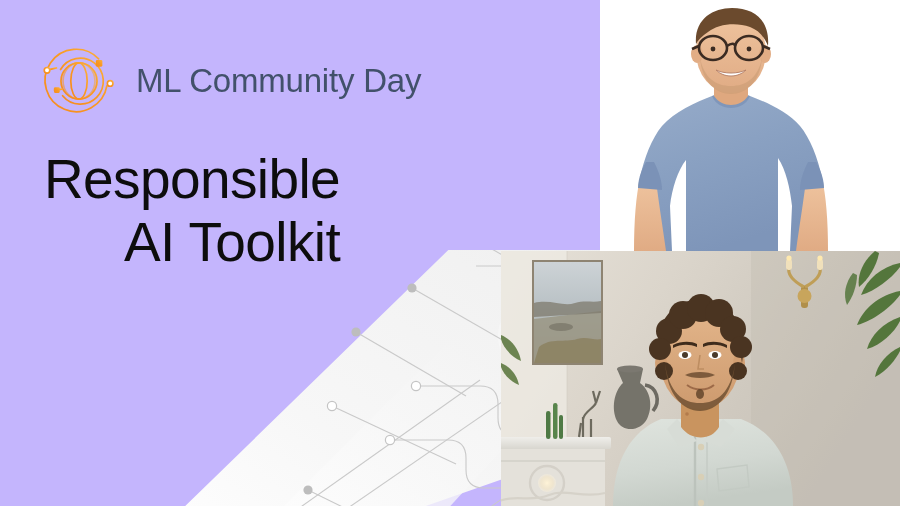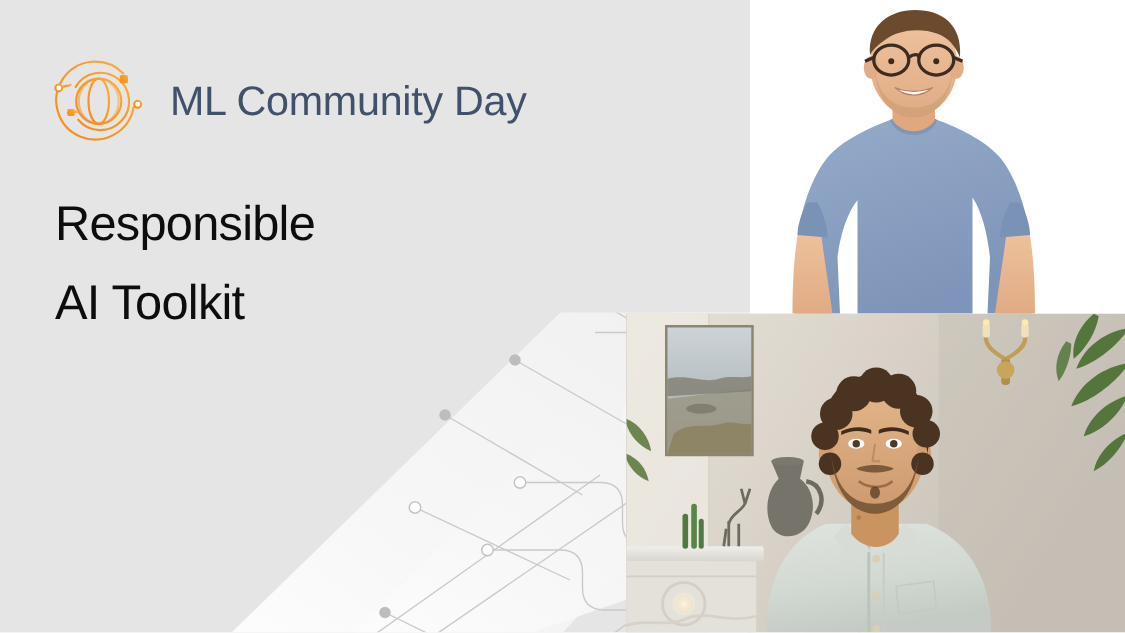--- a/index.html
+++ b/index.html
@@ -8,21 +8,21 @@
     padding: 0;
     background: #ffffff;
   }
   body {
     font-family: "Liberation Sans", sans-serif;
   }
   #slide {
     position: relative;
     width: 900px;
     height: 506px;
-    background: #e5e5e5;
+    background: #c4b5fd;
     overflow: hidden;
   }
 
   
   #circuit-pattern {
     position: absolute;
     left: 180px;
     top: 250px;
     width: 720px;
     height: 256px;
@@ -52,26 +52,27 @@
     color: #42516b;
     white-space: nowrap;
   }
 
   
   #slide-headline {
     position: absolute;
     left: 44px;
     top: 148px;
     font-family: "Liberation Sans", sans-serif;
-    font-size: 39px;
+    font-size: 55px;
     line-height: 63px;
     font-weight: 400;
     letter-spacing: -0.6px;
     color: #0d0d0d;
     white-space: pre-line;
+    text-align: right;
   }
 
   
   #presenter-cutout {
     position: absolute;
     left: 600px;
     top: 0px;
     width: 300px;
     height: 251px;
     overflow: hidden;

